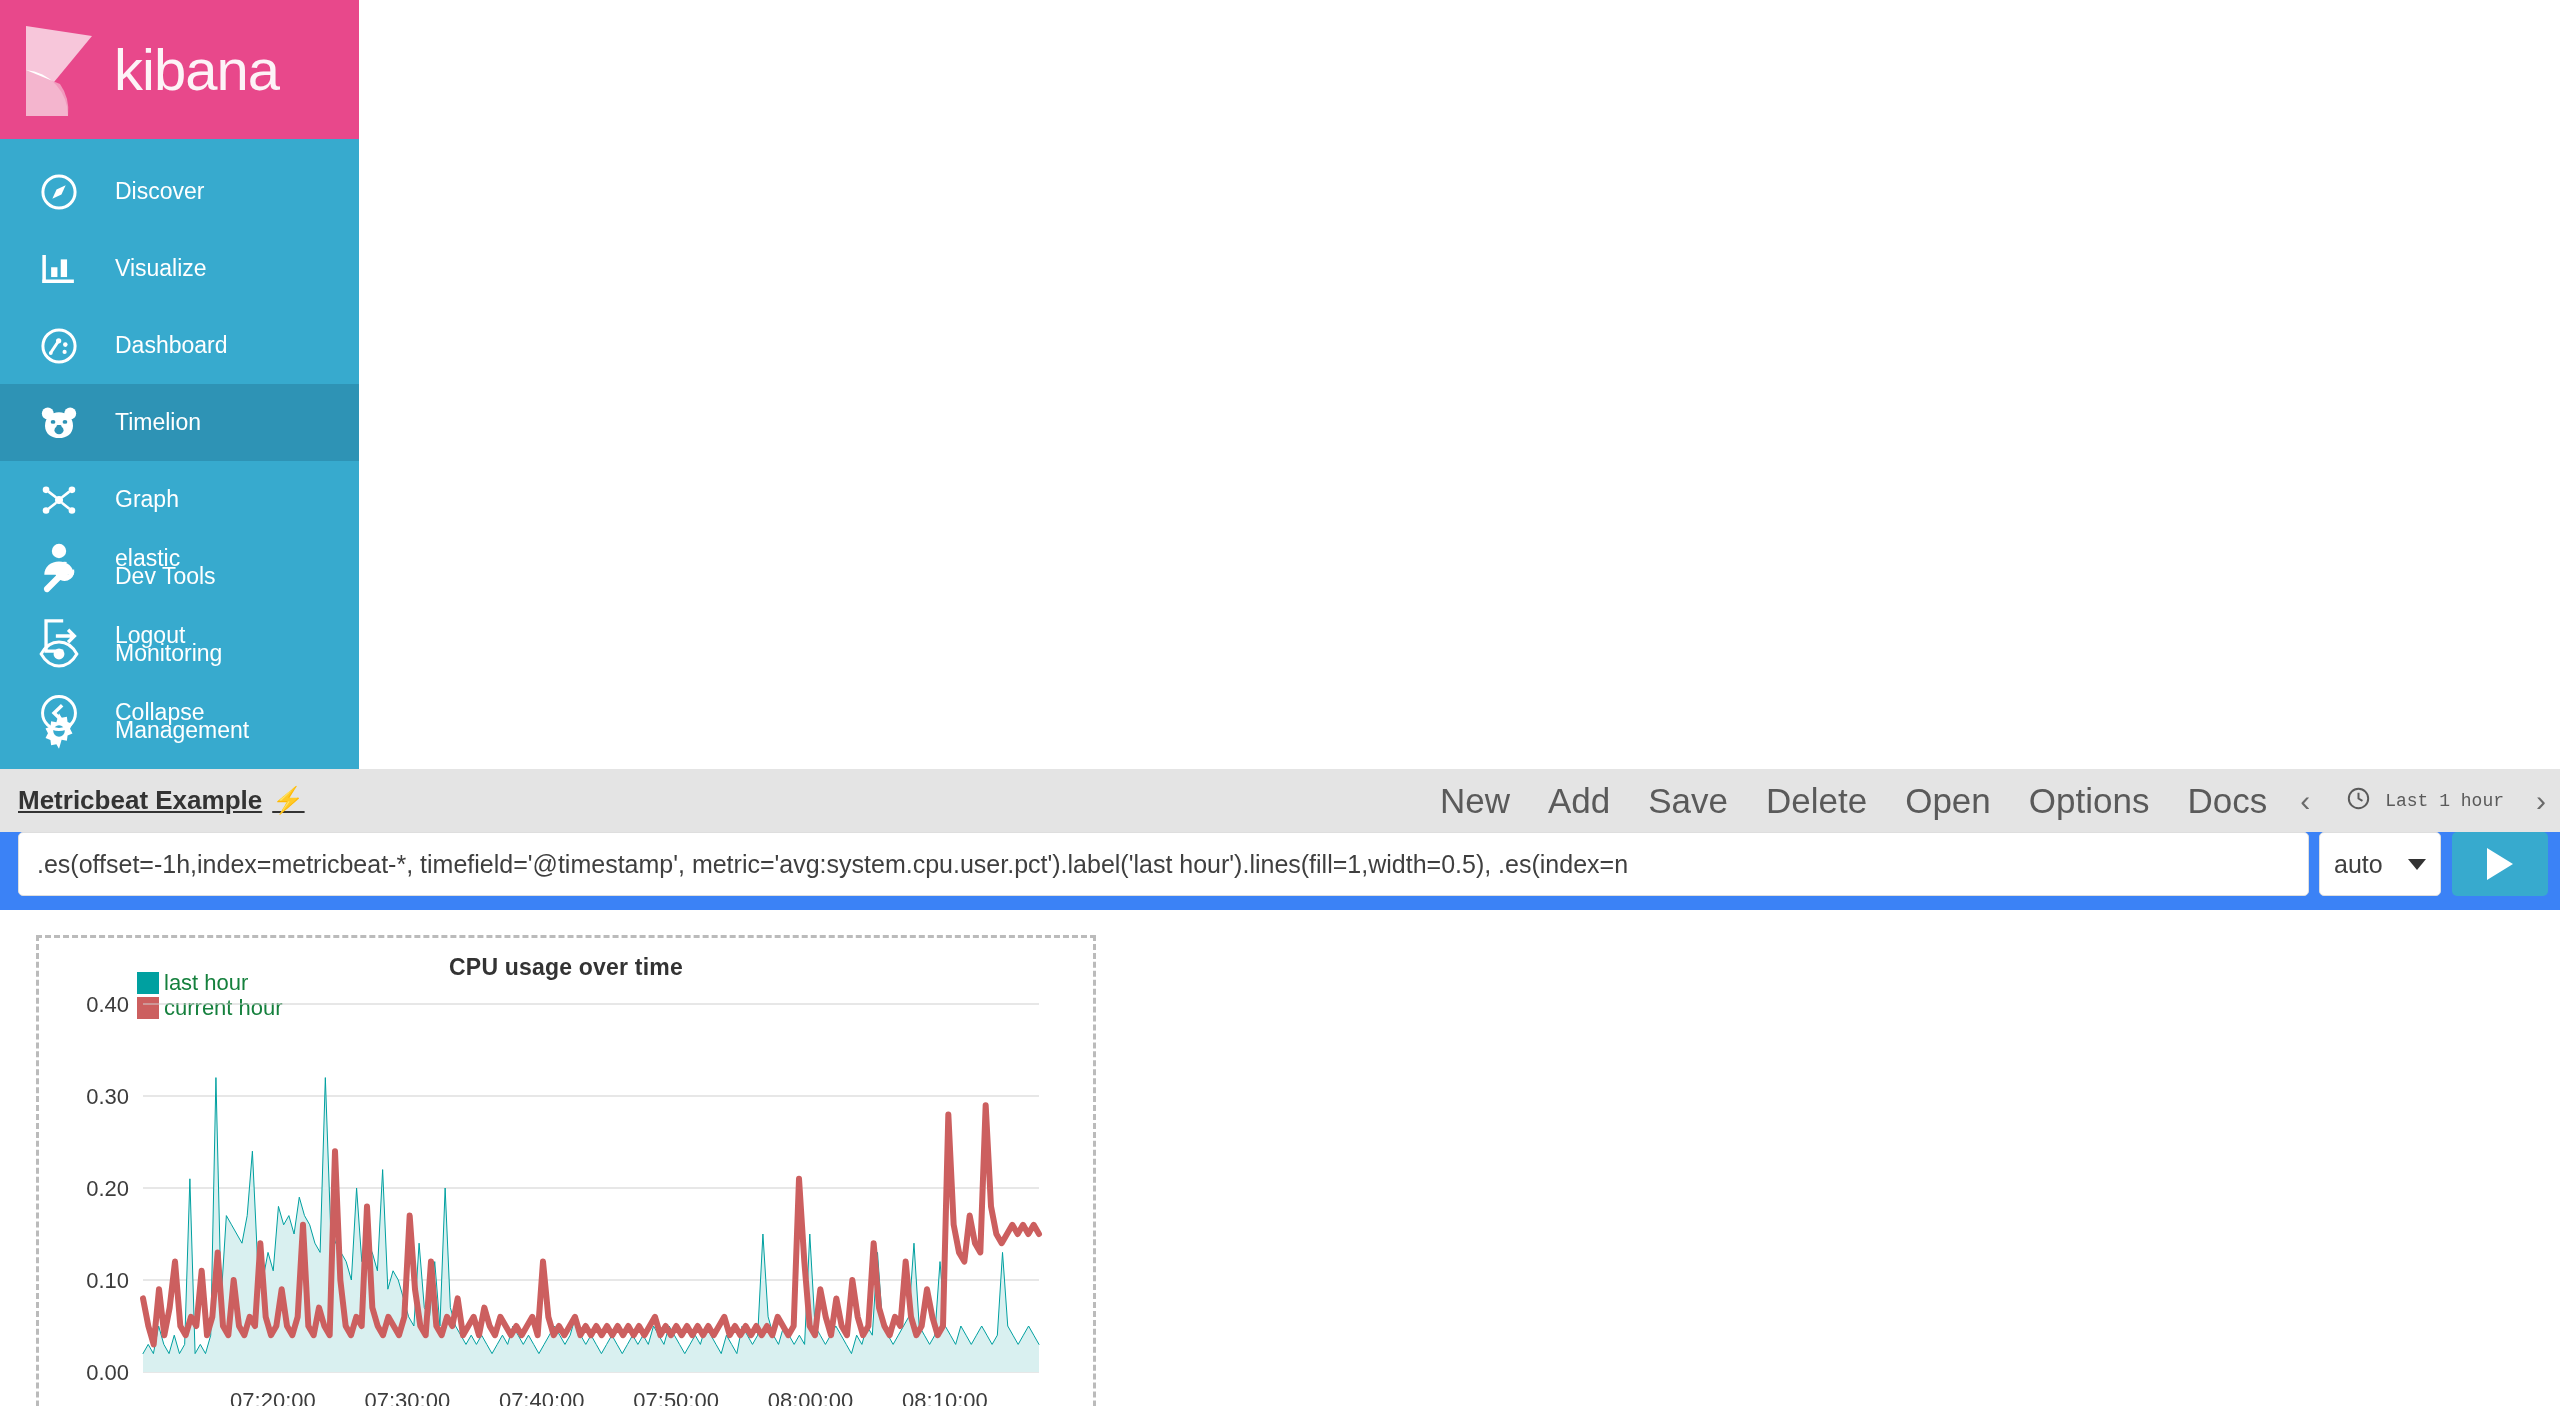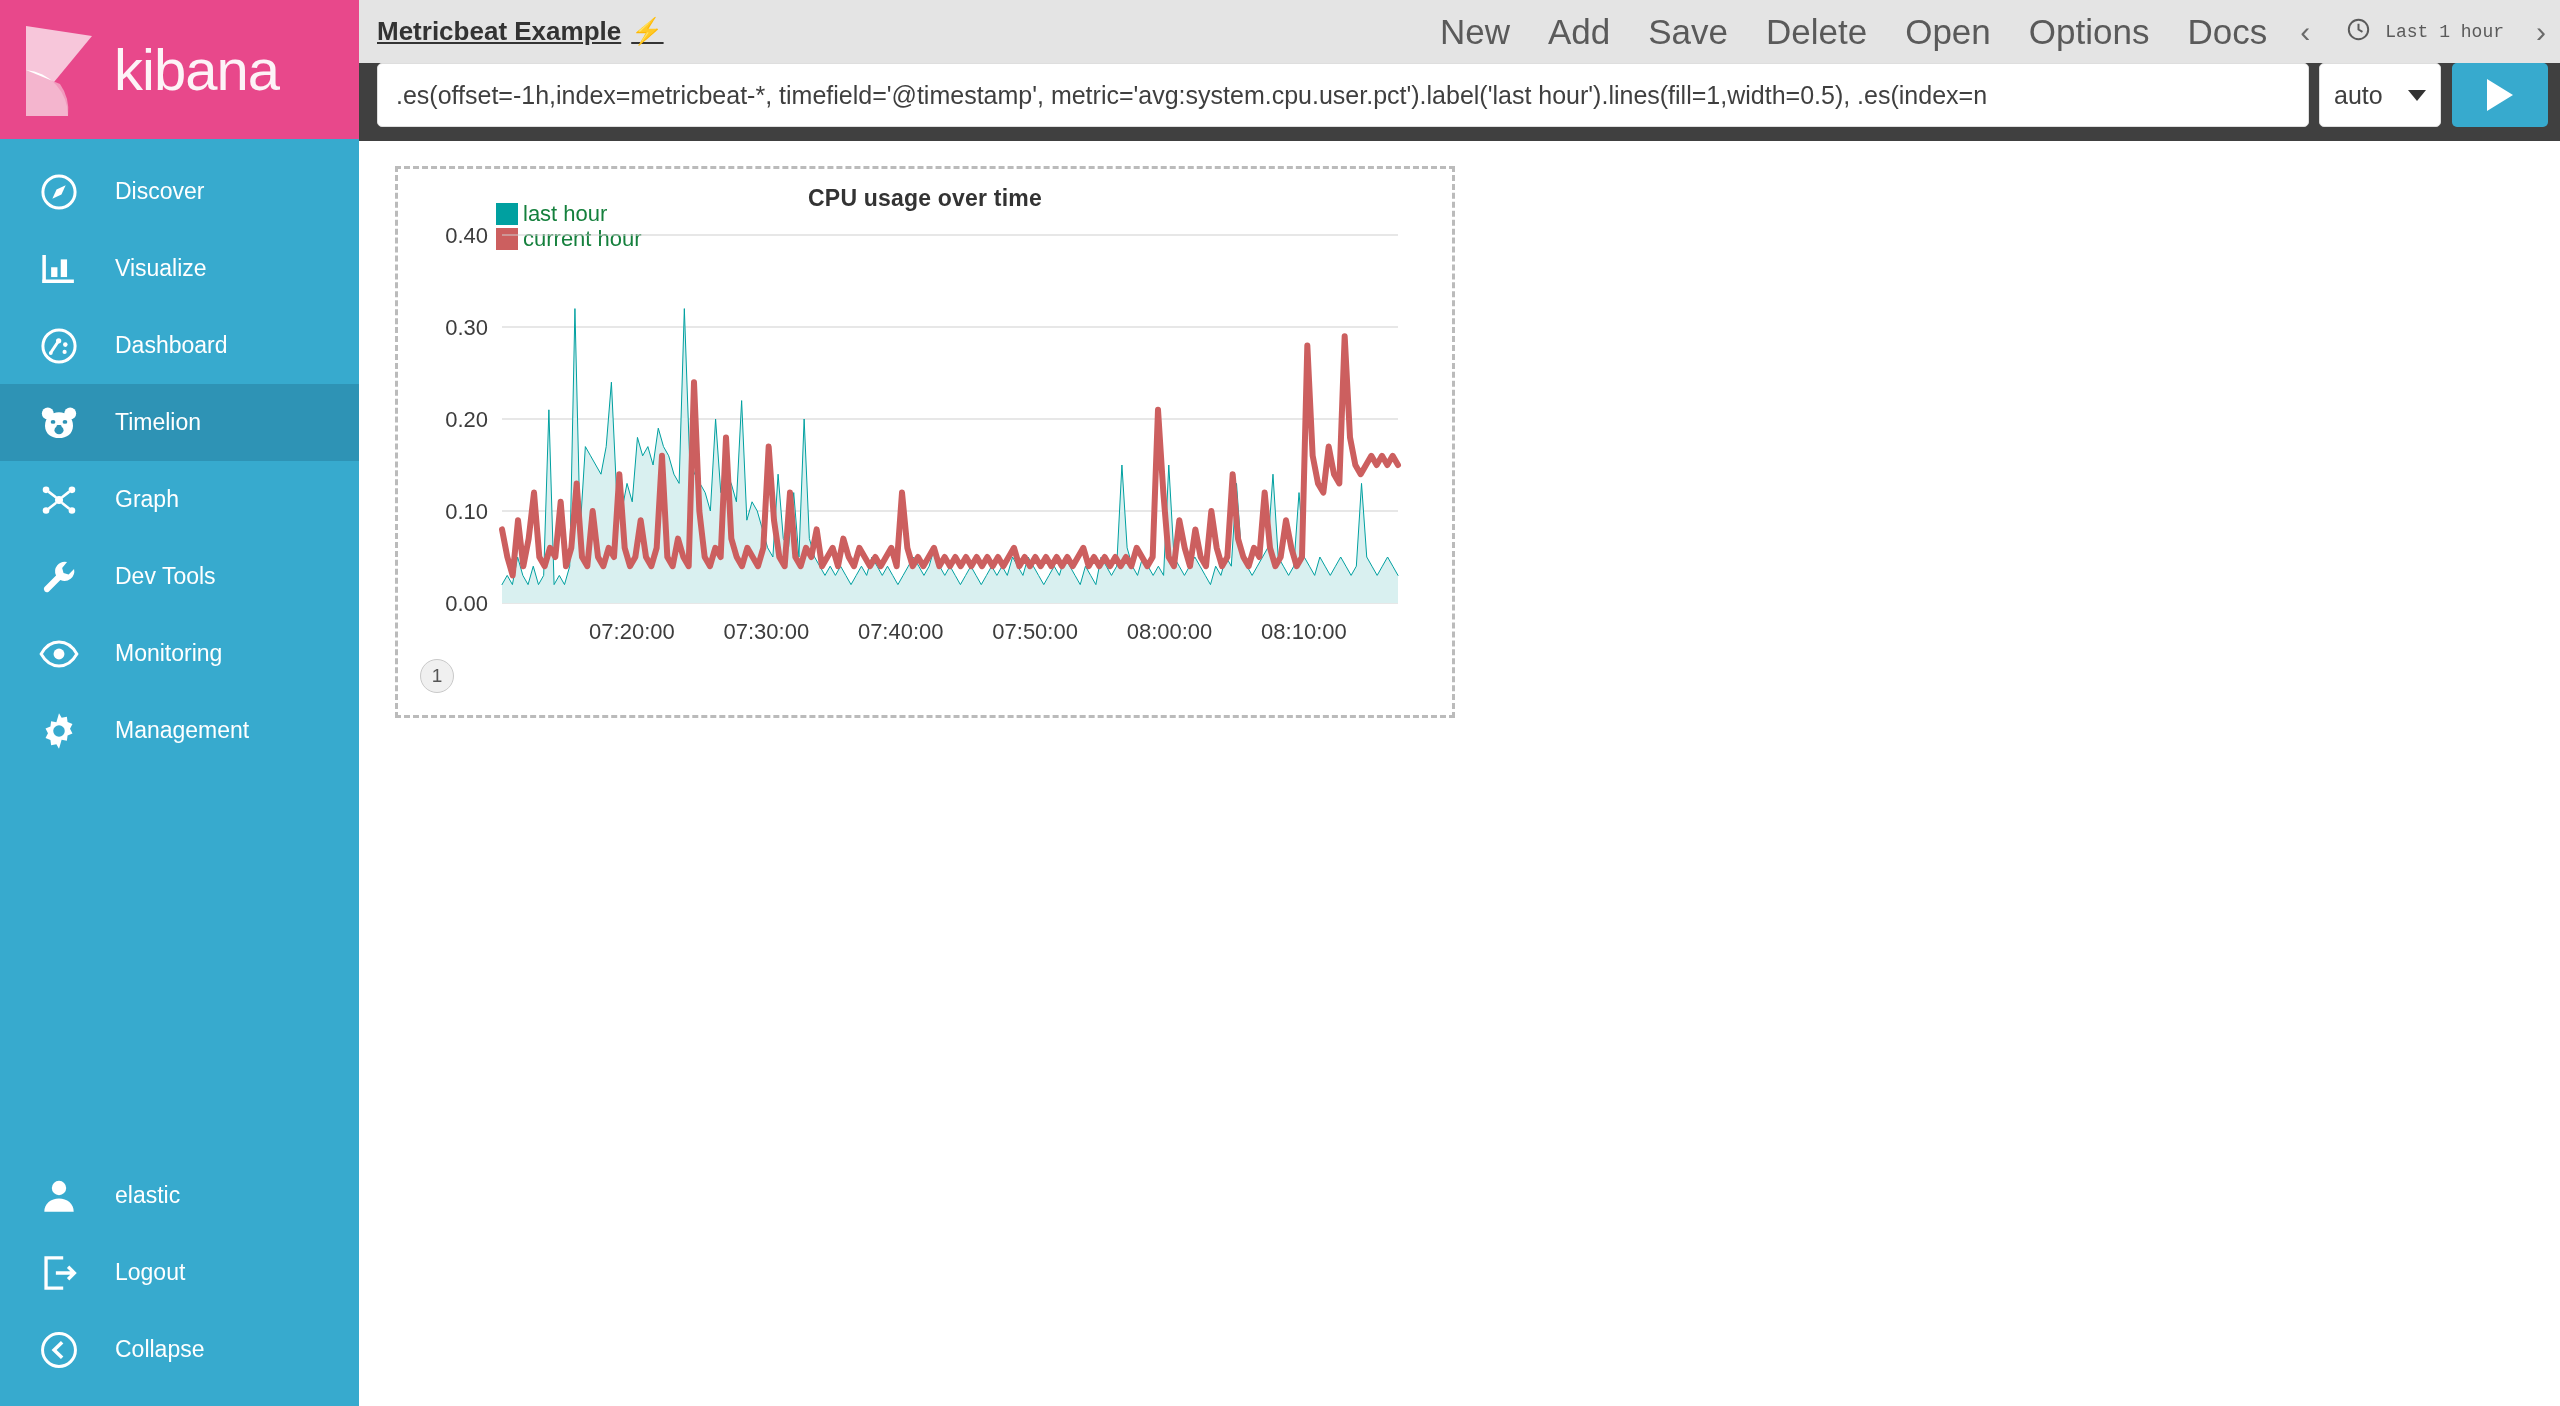--- a/index.html
+++ b/index.html
@@ -2,21 +2,21 @@
 <html><head>
 <meta charset="utf-8">
 <style>
   * { box-sizing: border-box; margin: 0; padding: 0; }
   html, body {
     width: 2560px; height: 1406px;
     background: #ffffff;
     font-family: "Liberation Sans", sans-serif;
     overflow: hidden;
   }
-  #app { position: relative; width: 2560px; height: 1406px; display: flex; }
+  #app { position: relative; width: 2560px; height: 1406px; display: flex; flex-direction: column; }
 
   
   .sidebar {
     width: 359px; height: 1406px;
     background: #37aace;
     display: flex; flex-direction: column;
     flex: 0 0 359px;
     position: relative;
   }
   .logo-box {
@@ -62,21 +62,21 @@
   }
   .timepicker {
     display: flex; align-items: center; gap: 14px; padding: 0 18px 0 22px;
     font-size: 18px; color: #5a5a5a; cursor: pointer; white-space: nowrap; font-family: Liberation Mono, monospace;
   }
   .chev { font-size: 30px; color: #6a6a6a; padding: 0 14px; cursor: pointer; }
   .clock-ico { display: inline-block; }
 
   
   .exprbar {
-    height: 78px; background: #404040; display: flex; align-items: center;
+    height: 78px; background: #3b82f6; display: flex; align-items: center;
     padding: 0 0 14px 0; flex: 0 0 78px;
   }
   .expr-input {
     flex: 1; height: 64px; margin-left: 18px;
     background: #ffffff; border: 1px solid #dedede; border-radius: 5px;
     display: flex; align-items: center; padding: 0 18px;
     font-size: 25px; color: #3f3f3f; overflow: hidden; white-space: nowrap;
     min-width: 0;
   }
   .interval-select {

